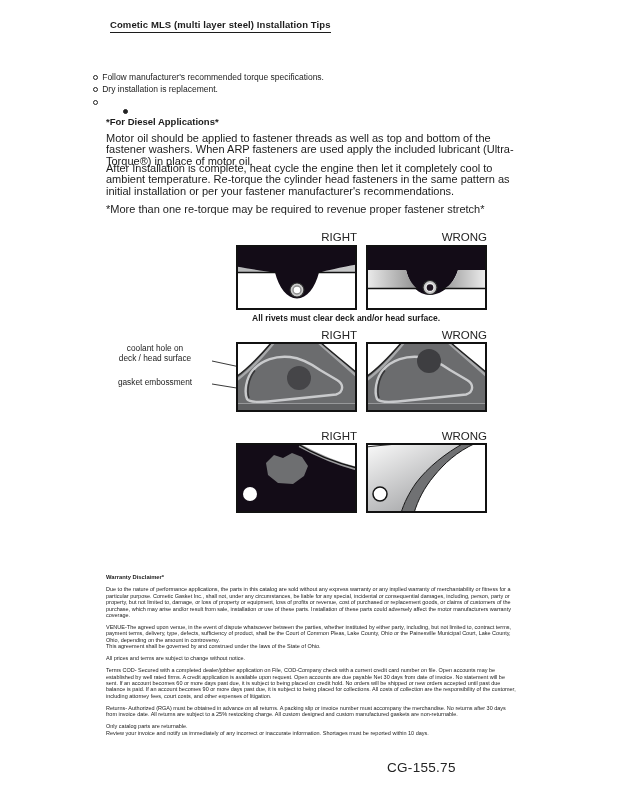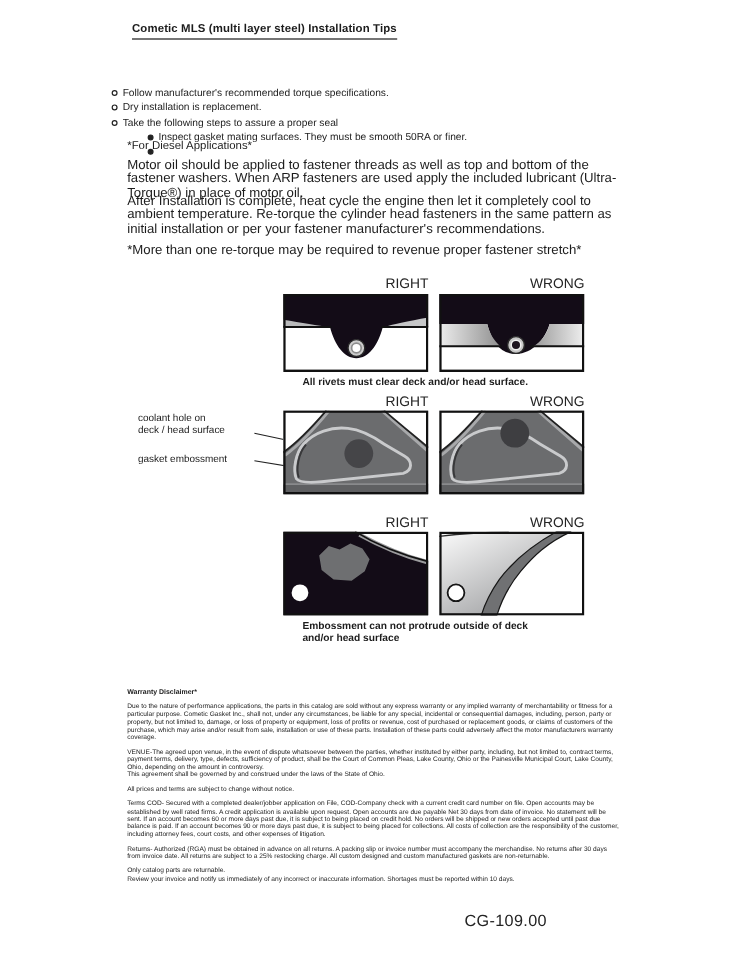--- a/index.html
+++ b/index.html
@@ -9,32 +9,32 @@
   .title{position:absolute;left:110px;top:19px;font-size:9.5px;font-weight:bold;
          letter-spacing:.1px;border-bottom:1.4px solid #1c1c1c;padding-bottom:1.5px;}
 
   .bullets{position:absolute;left:93px;top:43px;width:470px;font-size:8.5px;margin-top:28px;}
   .b-item{display:flex;line-height:12.4px;}
   .b-marker{width:3.2px;height:3.2px;border:.9px solid #222;border-radius:50%;
             margin:3.8px 4px 0 0;flex:none;background:#fff;}
   .b-sub{margin-left:30px;}
   .b-sub .b-marker{background:#222;width:3px;height:3px;}
 
-  .diesel-heading{position:absolute;left:106px;top:116px;font-size:9.5px;font-weight:normal;}
+  .diesel-heading{position:absolute;left:106px;top:116px;font-size:9.5px;font-weight:bold;}
   .para{position:absolute;left:106px;width:420px;font-size:11px;line-height:11.4px;}
   #para1{top:133px;} #para2{top:163px;} #para3{top:204px;}
 
   .dlabel{position:absolute;width:121px;text-align:right;font-size:11.5px;color:#242424;}
   .dimg{position:absolute;width:121px;height:65px;}
   .dimg svg{display:block;width:100%;height:100%;}
   .dimg2{height:70px;}
   .caption{position:absolute;left:252px;font-size:8.5px;font-weight:bold;
            line-height:10.2px;white-space:pre-line;}
 
-  .ann{position:absolute;left:115px;width:110px;text-align:left;font-size:8.3px;
+  .ann{position:absolute;left:100px;width:110px;text-align:center;font-size:8.3px;
        line-height:9.6px;white-space:pre-line;}
   .leader{position:absolute;left:205px;top:340px;width:110px;height:60px;}
 
   .disclaimer{position:absolute;left:106px;top:574px;width:412px;font-size:5.5px;
               line-height:6.4px;color:#222;}
   .d-head{font-weight:bold;font-size:5.8px;margin-bottom:6px;}
   .d-para{margin-bottom:5.6px;white-space:pre-line;}
 
   .footer{position:absolute;left:387px;top:760px;font-size:13.5px;letter-spacing:.3px;color:#232323;}
 </style>
@@ -49,25 +49,20 @@
     <div class="b-item">
       <span class="b-marker"></span>
       <span>Follow manufacturer's recommended torque specifications.</span>
     </div>
     <div class="b-item">
       <span class="b-marker"></span>
       <span>Dry installation is replacement.</span>
     </div>
     <div class="b-item">
       <span class="b-marker"></span>
-      <span>Take the following steps to assure a proper seal</span>
-    </div>
-    <div class="b-item b-sub">
-      <span class="b-marker"></span>
-      <span>Inspect gasket mating surfaces.  They must be smooth 50RA or finer.</span>
     </div>
     <div class="b-item b-sub">
       <span class="b-marker"></span>
     </div>
   </div>
 
   <div class="diesel-heading">*For Diesel Applications*</div>
   <div class="para" id="para1">Motor oil should be applied to fastener threads as well as top and bottom of the fastener washers. When ARP fasteners are used apply the included lubricant (Ultra-Torque®) in place of motor oil.</div>
   <div class="para" id="para2">After Installation is complete, heat cycle the engine then let it completely cool to ambient temperature. Re-torque the cylinder head fasteners in the same pattern as initial installation or per your fastener manufacturer's recommendations.</div>
   <div class="para" id="para3">*More than one re-torque may be required to revenue proper fastener stretch*</div>
@@ -180,30 +175,28 @@
         </linearGradient>
       </defs>
       <rect width="121" height="70" fill="#ffffff"></rect>
       <path d="M0 0 H98 C80 10 62 24 50 40 C43 50 38 60 35 70 H0 Z" fill="url(#g3)"></path>
       <path d="M98 0 C80 10 62 24 50 40 C43 50 38 60 35 70 L48 70 C52 57 58 45 68 33 C78 21 90 9 110 0 Z" fill="#707173" stroke="#161616" stroke-width="1"></path>
       <path d="M0 4 C20 1.5 40 0.5 58 0.5" stroke="#2a2a2a" stroke-width="1.2" fill="none"></path>
       <circle cx="14" cy="51" r="7" fill="#ffffff" stroke="#161616" stroke-width="1.5"></circle>
       <rect x="1" y="1" width="119" height="68" fill="none" stroke="#111" stroke-width="2"></rect>
     </svg>
   </div>
-  <div class="caption" style="top:516px;">Embossment can not protrude outside of deck
-and/or head surface</div>
 
   <div class="disclaimer">
     <div class="d-head">Warranty Disclaimer*</div>
     <div class="d-para">Due to the nature of performance applications, the parts in this catalog are sold without any express warranty or any implied warranty of merchantability or fitness for a particular purpose.  Cometic Gasket Inc., shall not, under any circumstances, be liable for any special, incidental or consequential damages, including, person, party or property, but not limited to, damage, or loss of property or equipment, loss of profits or revenue, cost of purchased or replacement goods, or claims of customers of the purchase, which may arise and/or result from sale, installation or use of these parts.  Installation of these parts could adversely affect the motor manufacturers warranty coverage.</div>
     <div class="d-para">VENUE-The agreed upon venue, in the event of dispute whatsoever between the parties, whether instituted by either party, including, but not limited to, contract terms, payment terms, delivery, type, defects, sufficiency of product, shall be the Court of Common Pleas, Lake County, Ohio or the Painesville Municipal Court, Lake County, Ohio, depending on the amount in controversy.
 This agreement shall be governed by and construed under the laws of the State of Ohio.</div>
     <div class="d-para">All prices and terms are subject to change without notice.</div>
     <div class="d-para">Terms COD- Secured with a completed dealer/jobber application on File, COD-Company check with a current credit card number on file.  Open accounts may be established by well rated firms.  A credit application is available upon request.  Open accounts are due payable Net 30 days from date of invoice.  No statement will be sent.  If an account becomes 60 or more days past due, it is subject to being placed on credit hold.  No orders will be shipped or new orders accepted until past due balance is paid.  If an account becomes 90 or more days past due, it is subject to being placed for collections.  All costs of collection are the responsibility of the customer, including attorney fees, court costs, and other expenses of litigation.</div>
     <div class="d-para">Returns- Authorized (RGA) must be obtained in advance on all returns.  A packing slip or invoice number must accompany the merchandise.  No returns after 30 days from invoice date.  All returns are subject to a 25% restocking charge.  All custom designed and custom manufactured gaskets are non-returnable.</div>
     <div class="d-para">Only catalog parts are returnable.
 Review your invoice and notify us immediately of any incorrect or inaccurate information.  Shortages must be reported within 10 days.</div>
   </div>
 
-  <div class="footer">CG-109.00</div>
+  <div class="footer">CG-155.75</div>
 
 </div>
 
 </body></html>

